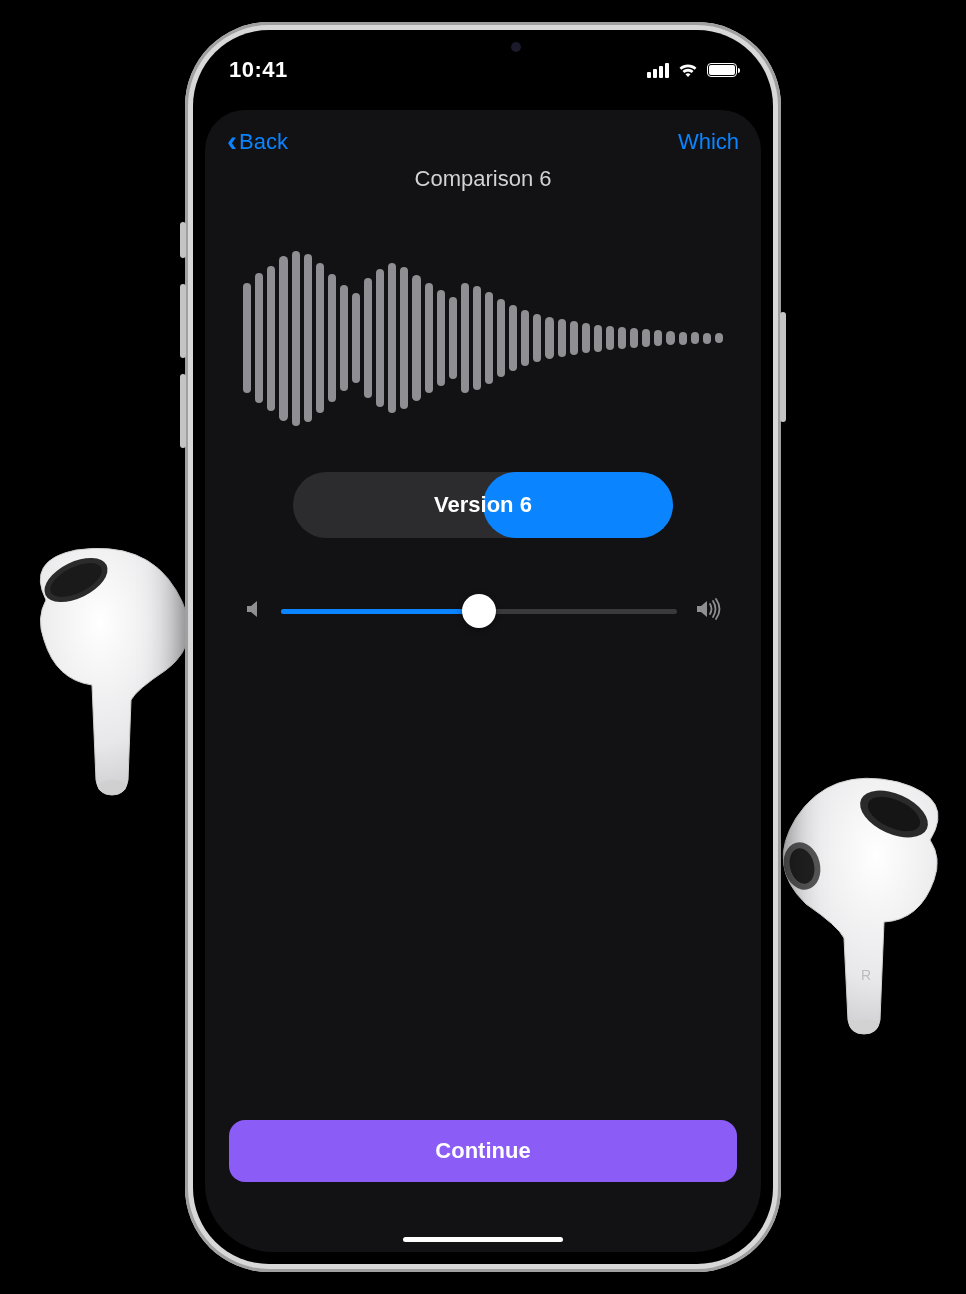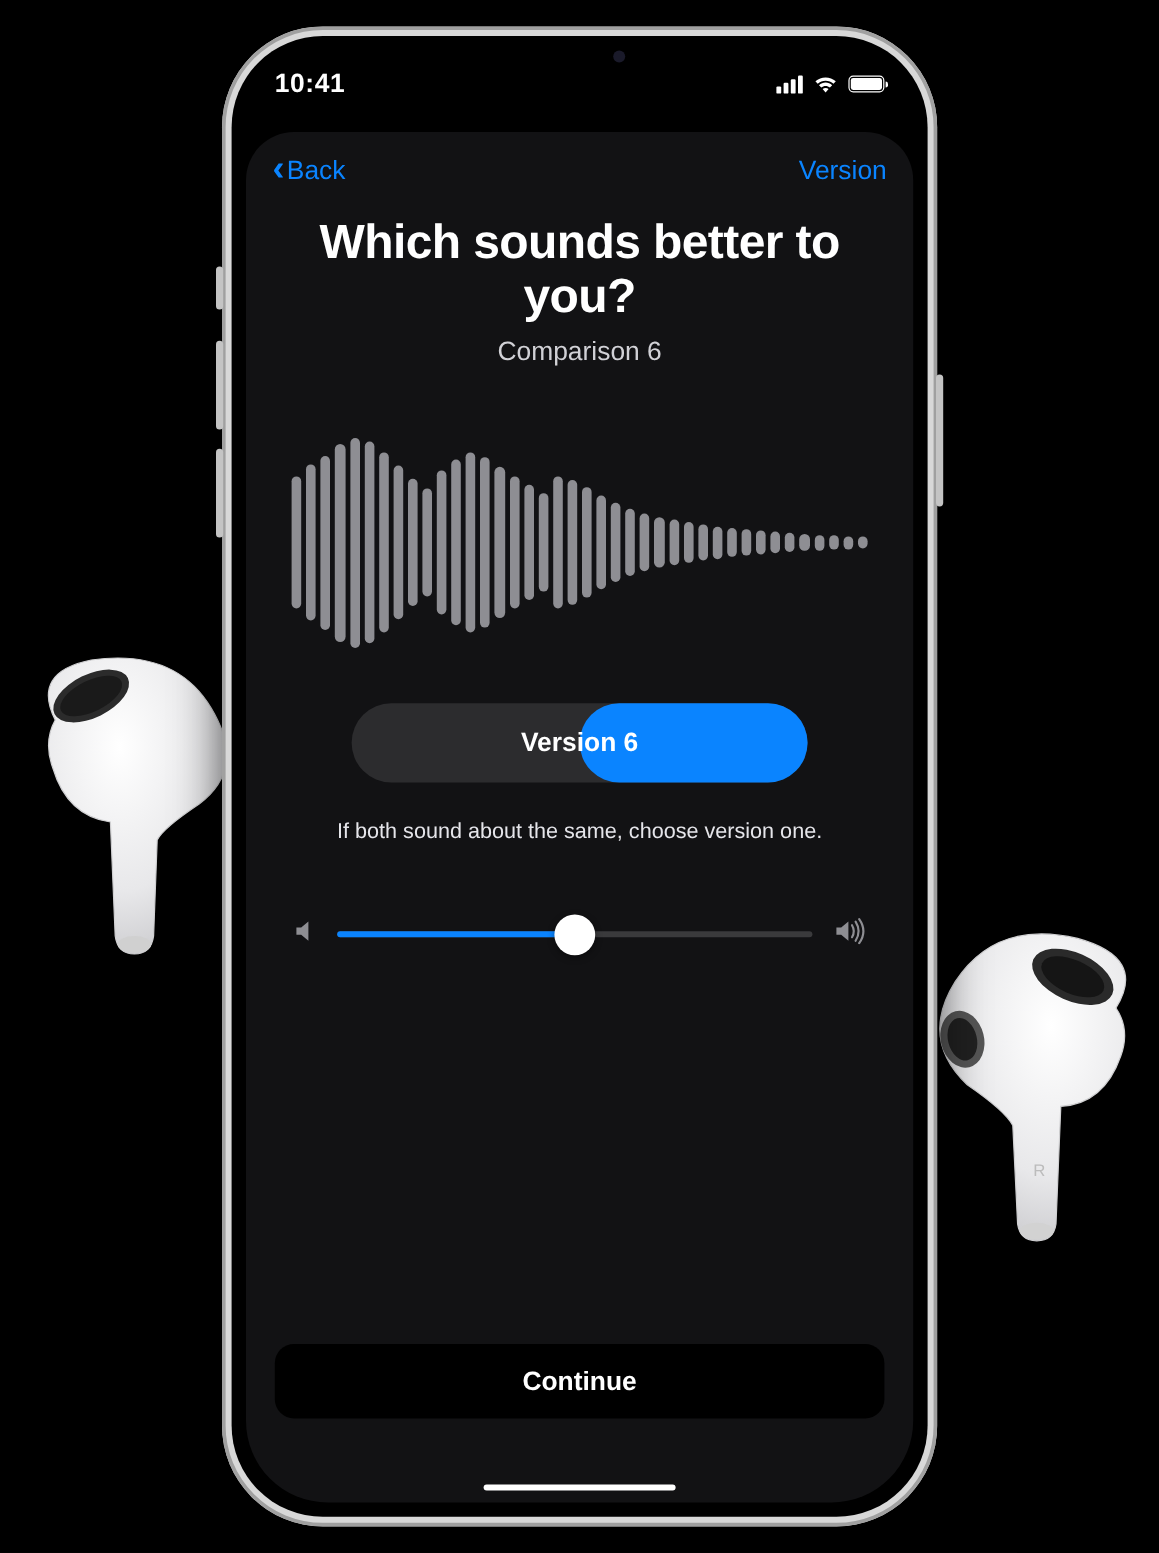--- a/index.html
+++ b/index.html
@@ -132,21 +132,21 @@
       position:absolute; left:0; top:0; bottom:0; width:50%;
       background:#0a84ff; border-radius:3px;
     }
     .slider-thumb {
       position:absolute; left:50%; top:50%; transform:translate(-50%,-50%);
       width:34px; height:34px; background:#fff; border-radius:50%;
       box-shadow:0 2px 6px rgba(0,0,0,0.4);
     }
     .continue-btn {
       position:absolute; left:24px; right:24px; bottom:70px; height:62px;
-      background:#000000; border-radius:16px; color:#fff;
+      background:#8b5cf6; border-radius:16px; color:#fff;
       display:flex; align-items:center; justify-content:center;
       font-size:22px; font-weight:600; cursor:pointer;
     }
     .home-indicator {
       position:absolute; left:50%; bottom:10px; transform:translateX(-50%);
       width:160px; height:5px; background:#fff; border-radius:3px;
     }
 
     .airpod {
       position:absolute;
@@ -220,24 +220,23 @@
           </div>
       </div>
     </div>
 
     <div class="sheet">
       <div class="nav">
         <div class="back">
           <span class="chev">‹</span>
           <span>Back</span>
         </div>
-        <div class="cancel">Version</div>
+        <div class="cancel">Which</div>
       </div>
 
-      <h1 class="title">Which sounds better to you?</h1>
       <div class="subtitle">Comparison 6</div>
 
       <div class="waveform" id="waveform">
           <div class="wave-bar" style="height: 110px;"></div>
           <div class="wave-bar" style="height: 130px;"></div>
           <div class="wave-bar" style="height: 145px;"></div>
           <div class="wave-bar" style="height: 165px;"></div>
           <div class="wave-bar" style="height: 175px;"></div>
           <div class="wave-bar" style="height: 168px;"></div>
           <div class="wave-bar" style="height: 150px;"></div>
@@ -274,21 +273,20 @@
           <div class="wave-bar" style="height: 12px;"></div>
           <div class="wave-bar" style="height: 11px;"></div>
           <div class="wave-bar" style="height: 10px;"></div>
         </div>
 
       <div class="segment">
         <div class="seg-pill"></div>
         <div class="seg-btn active">Version 6</div>
       </div>
 
-      <div class="helper">If both sound about the same, choose version one.</div>
 
       <div class="volume">
         <div class="vol-icon">
           <svg width="18" height="20" viewBox="0 0 18 20">
               <path d="M2 7 H6 L12 2 V18 L6 13 H2 Z" fill="#8e8e93"></path>
             </svg>
         </div>
         <div class="slider-track">
           <div class="slider-fill" id="slider-fill" style="width: 50%;"></div>
           <div class="slider-thumb" id="slider-thumb" style="left: 50%;"></div>

